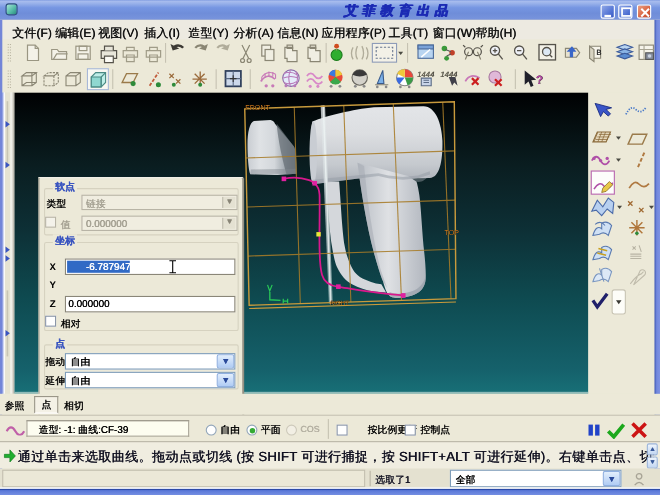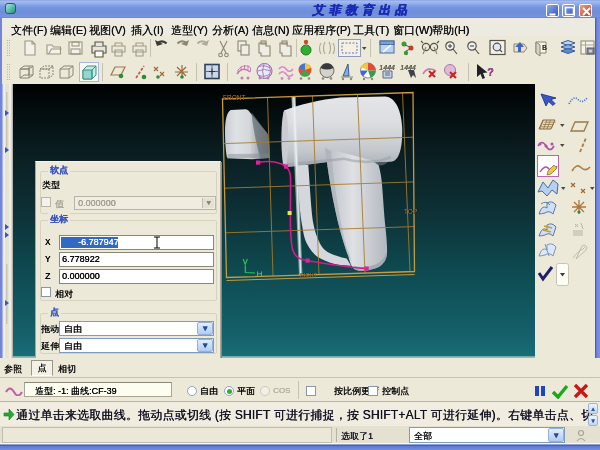--- a/index.html
+++ b/index.html
@@ -442,33 +442,33 @@
         <rect x="21.5" y="179.5" width="12" height="22" rx="2" fill="#fdfdf8" stroke="#c8c4b4"></rect>
         <path d="M25 189 l5 0 -2.5 3.5 z" fill="#3a3a34"></path>
       </g>
 </svg></div>
 <div class="abs" id="lborder"></div>
 <div class="abs" id="rborder"></div>
 <div class="abs" id="panel">
 <div class="abs" style="left:4px;top:9px;width:177px;height:43px;border:1px solid #d6d2c0;border-radius:2px"></div>
 <div class="abs blue-lbl" style="left:12px;top:2px;background:#ece9d8;padding:0 2px">软点</div>
 <div class="abs tfill" style="left:6px;top:17px">类型</div>
+<div class="abs" style="left:38px;top:15px;width:142px;height:14px;background:#f0ede0;border:1px solid #b8b4a6;color:#a29e90;font-size:9px;padding:1px 3px">链接<span class="abs" style="right:1px;top:1px;width:12px;height:10px;background:#e4e1d2;border-left:1px solid #c0bcae;text-align:center;font-size:7px;color:#8a8678;line-height:10px">▼</span></div>
 <div class="abs" style="left:5px;top:35px;width:10px;height:10px;background:#f4f2ea;border:1px solid #b8b4a6"></div>
 <div class="abs tfill" style="left:19px;top:36px;color:#a29e90">值</div>
 <div class="abs" style="left:38px;top:34px;width:142px;height:14px;background:#f0ede0;border:1px solid #b8b4a6;color:#a29e90;font-size:9px;padding:1px 3px">0.000000<span class="abs" style="right:1px;top:1px;width:12px;height:10px;background:#e4e1d2;border-left:1px solid #c0bcae;text-align:center;font-size:7px;color:#8a8678;line-height:10px">▼</span></div>
 <div class="abs" style="left:4px;top:58px;width:177px;height:81px;border:1px solid #d6d2c0;border-radius:2px"></div>
 <div class="abs blue-lbl" style="left:12px;top:51px;background:#ece9d8;padding:0 2px">坐标</div>
 <div class="abs tfill" style="left:9px;top:76px;font-family:'Liberation Mono',monospace">X</div>
 <div class="abs" style="left:23px;top:73px;width:155px;height:15px;background:#fff;border:1px solid #8a8678"></div>
 <div class="abs" style="left:25px;top:75px;width:57px;height:11px;background:#316ac5;color:#fff;font-size:9px;line-height:11px;padding-left:17px">-6.787947</div>
 <svg class="abs" style="left:117px;top:74px" width="8" height="13">
       <path d="M1 1 h6 M1 12 h6 M4 1 v11" stroke="#000" stroke-width="1"></path>
     </svg>
 <div class="abs tfill" style="left:9px;top:93px;font-family:'Liberation Mono',monospace">Y</div>
-<div class="abs" style="left:23px;top:90px;width:155px;height:15px;background:#fff;border:1px solid #8a8678;font-size:9px;padding:1px 2px">6.778922</div>
 <div class="abs tfill" style="left:9px;top:110px;font-family:'Liberation Mono',monospace">Z</div>
 <div class="abs" style="left:23px;top:107px;width:155px;height:15px;background:#fff;border:1px solid #8a8678;font-size:9px;padding:1px 2px">0.000000</div>
 <div class="abs" style="left:5px;top:125px;width:10px;height:10px;background:#fff;border:1px solid #8a96a8"></div>
 <div class="abs tfill" style="left:19px;top:126px">相对</div>
 <div class="abs" style="left:4px;top:151px;width:177px;height:41px;border:1px solid #d6d2c0;border-radius:2px"></div>
 <div class="abs blue-lbl" style="left:12px;top:144px;background:#ece9d8;padding:0 2px">点</div>
 <div class="abs tfill" style="left:5px;top:161px">拖动</div>
 <div class="abs" style="left:23px;top:159px;width:155px;height:15px;background:#fff;border:1px solid #7f9db9;font-size:9px;padding:1px 4px">自由<span class="abs" style="right:0;top:0;width:16px;height:13px;background:linear-gradient(#e2eefc,#b0ccf4);border:1px solid #90b0e0;border-radius:2px;text-align:center;font-size:8px;color:#2a4a9a;line-height:12px">▼</span></div>
 <div class="abs tfill" style="left:5px;top:178px">延伸</div>
 <div class="abs" style="left:23px;top:176px;width:155px;height:15px;background:#fff;border:1px solid #7f9db9;font-size:9px;padding:1px 4px">自由<span class="abs" style="right:0;top:0;width:16px;height:13px;background:linear-gradient(#e2eefc,#b0ccf4);border:1px solid #90b0e0;border-radius:2px;text-align:center;font-size:8px;color:#2a4a9a;line-height:12px">▼</span></div>

